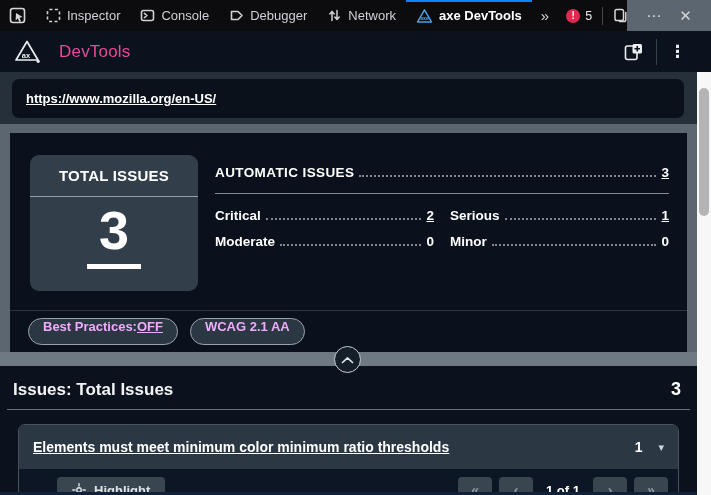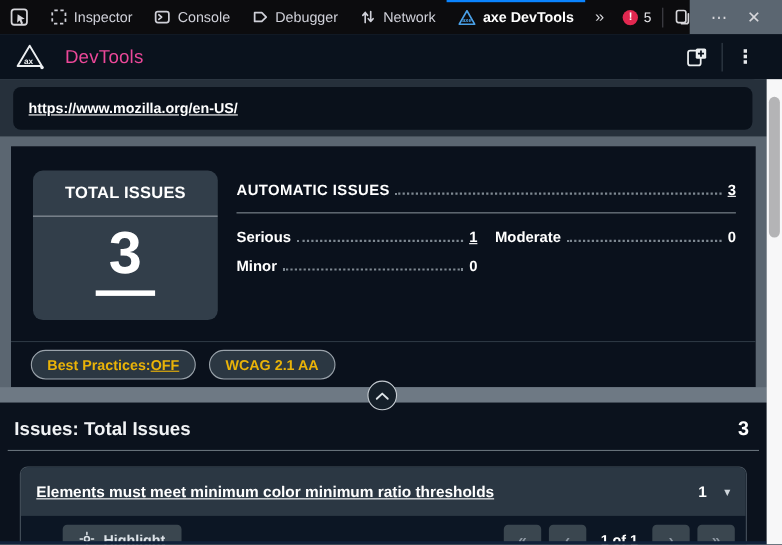--- a/index.html
+++ b/index.html
@@ -57,21 +57,21 @@
   .auto-label { font-weight:700; letter-spacing:0.4px; }
   .leader { flex:1 1 auto; border-bottom:2px dotted #7f8992; margin:0 5px 3px; min-width:12px; }
   .mval { font-weight:700; }
   .mval.linked { text-decoration:underline; cursor:pointer; }
   .metrics-divider { border:none; border-top:1px solid #7f8992; margin-top:13px; }
   .sev-grid { display:grid; grid-template-columns:1fr 1fr; column-gap:16px; row-gap:11px; margin-top:14px; }
   .sev { display:flex; align-items:baseline; font-size:13.5px; font-weight:600; }
   .summary-bottom-divider { position:absolute; left:0; right:0; top:177px; border:none; border-top:1px solid #2c3742; }
   .badges { position:absolute; left:18px; top:185px; display:flex; gap:12px; }
   .badge { height:27px; padding:0 14px; border:1px solid #9aa3ab; border-radius:15px; background:#2b3742;
-           color:#eab308; font-size:13px; font-weight:700; display:flex; align-items:center; cursor:pointer; white-space:nowrap; }
+           color:#f0abfc; font-size:13px; font-weight:700; display:flex; align-items:flex-start; cursor:pointer; white-space:nowrap; }
   .badge .off { text-decoration:underline; }
 
   
   .divider-bar { position:absolute; top:352px; left:0; width:697px; height:14px; background:#6e7984; }
   .collapse-btn { position:absolute; top:346px; left:334px; width:27px; height:27px; border-radius:50%;
                   background:#151f29; border:1.5px solid #c6ccd2; display:flex; align-items:center;
                   justify-content:center; cursor:pointer; z-index:3; }
 
   
   .issues-section { position:absolute; top:366px; left:0; width:697px; height:129px; background:#0b121d; overflow:hidden; }
@@ -230,20 +230,25 @@
 
     <div class="metrics">
       <div class="mrow">
         <span class="auto-label">AUTOMATIC ISSUES</span>
         <span class="leader"></span>
         <span class="mval linked">3</span>
       </div>
       <hr class="metrics-divider">
       <div class="sev-grid">
         <div class="sev">
+          <span>Critical</span>
+          <span class="leader"></span>
+          <span class="mval linked">2</span>
+        </div>
+        <div class="sev">
           <span>Serious</span>
           <span class="leader"></span>
           <span class="mval linked">1</span>
         </div>
         <div class="sev">
           <span>Moderate</span>
           <span class="leader"></span>
           <span class="mval">0</span>
         </div>
         <div class="sev">

